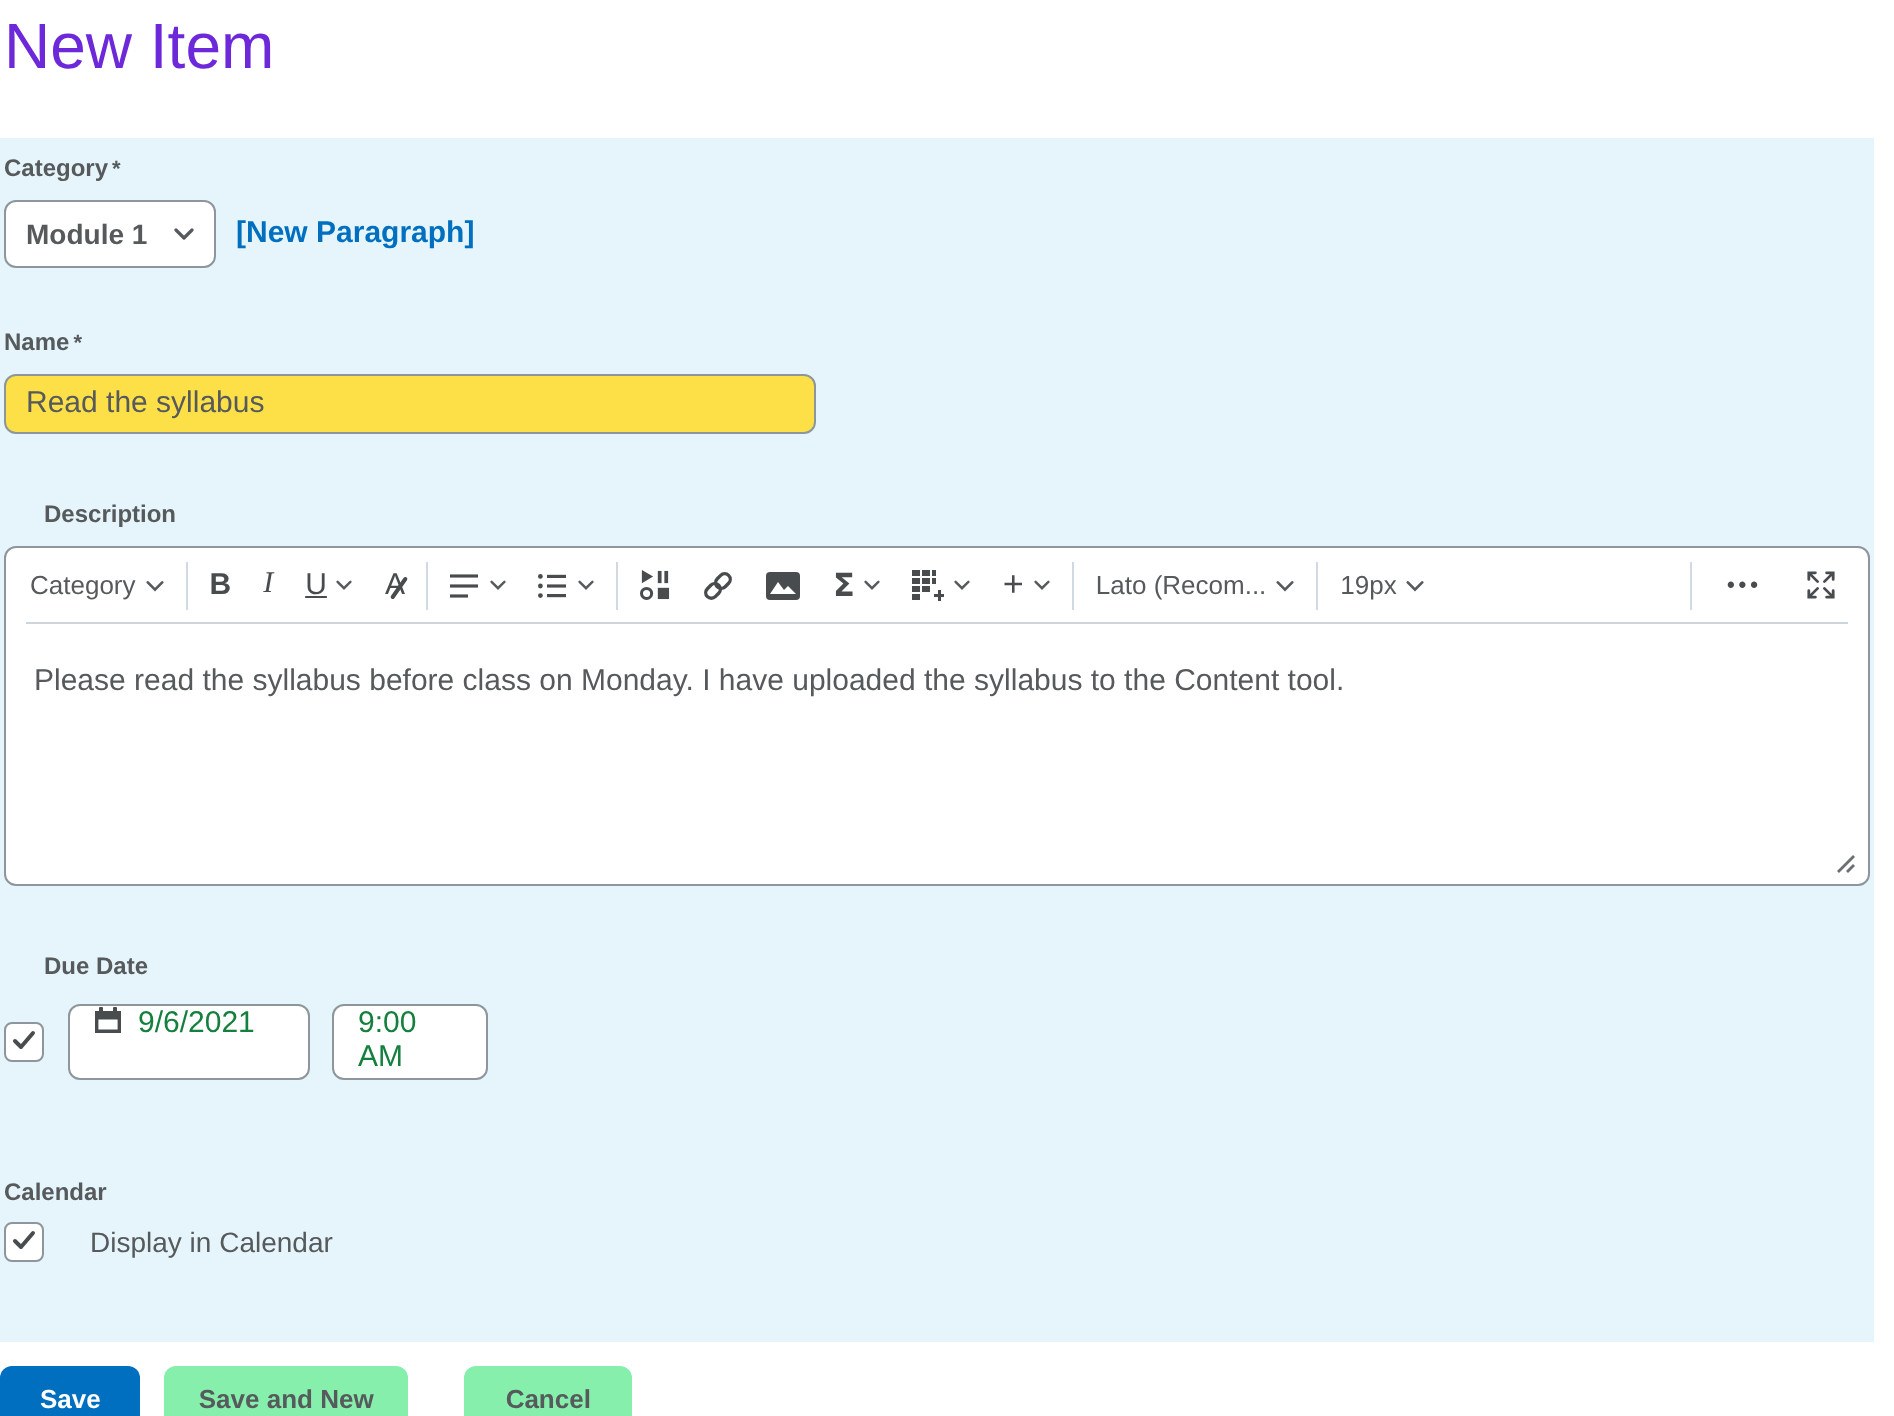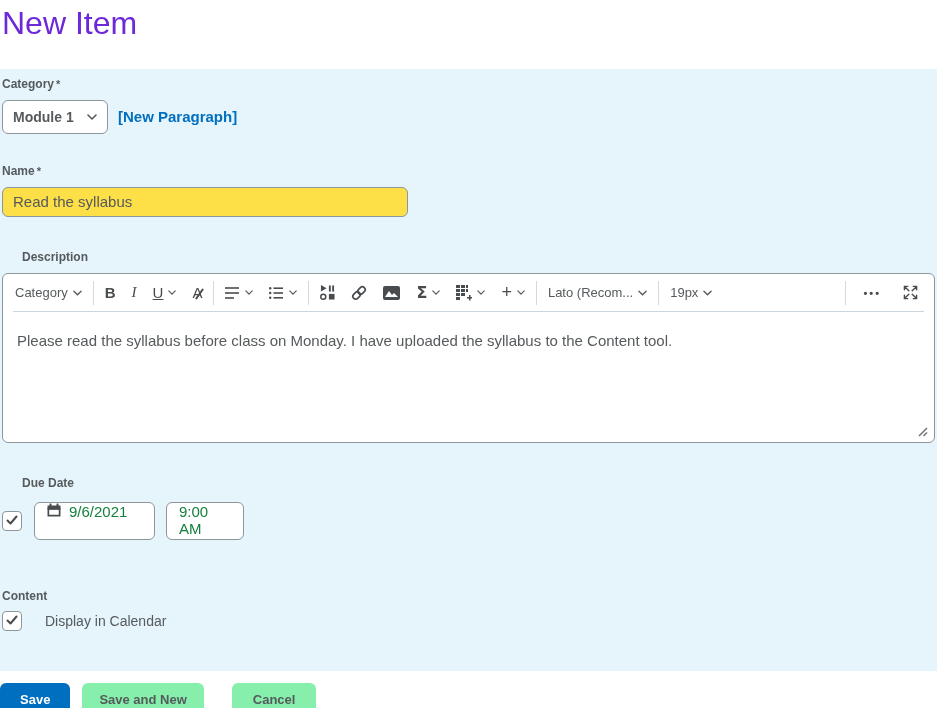--- a/index.html
+++ b/index.html
@@ -376,21 +376,21 @@
       </span>
       <span>9/6/2021</span>
     </div>
     <div class="time-box">
       <span>9:00 AM</span>
     </div>
   </div>
 
   
   <div class="calendar-section">
-    <div class="field-label" style="margin-bottom:0;">Content</div>
+    <div class="field-label" style="margin-bottom:0;">Calendar</div>
     <div class="cal-row">
       <span class="checkbox">
         <svg width="12" height="11" viewBox="0 0 12 11">
             <path d="M1.5 5.5 L4.5 8.5 L10.5 1.5" stroke="#494c4e" stroke-width="2" fill="none" stroke-linecap="round" stroke-linejoin="round"></path>
           </svg>
       </span>
       <span class="cal-label">Display in Calendar</span>
     </div>
   </div>
 

